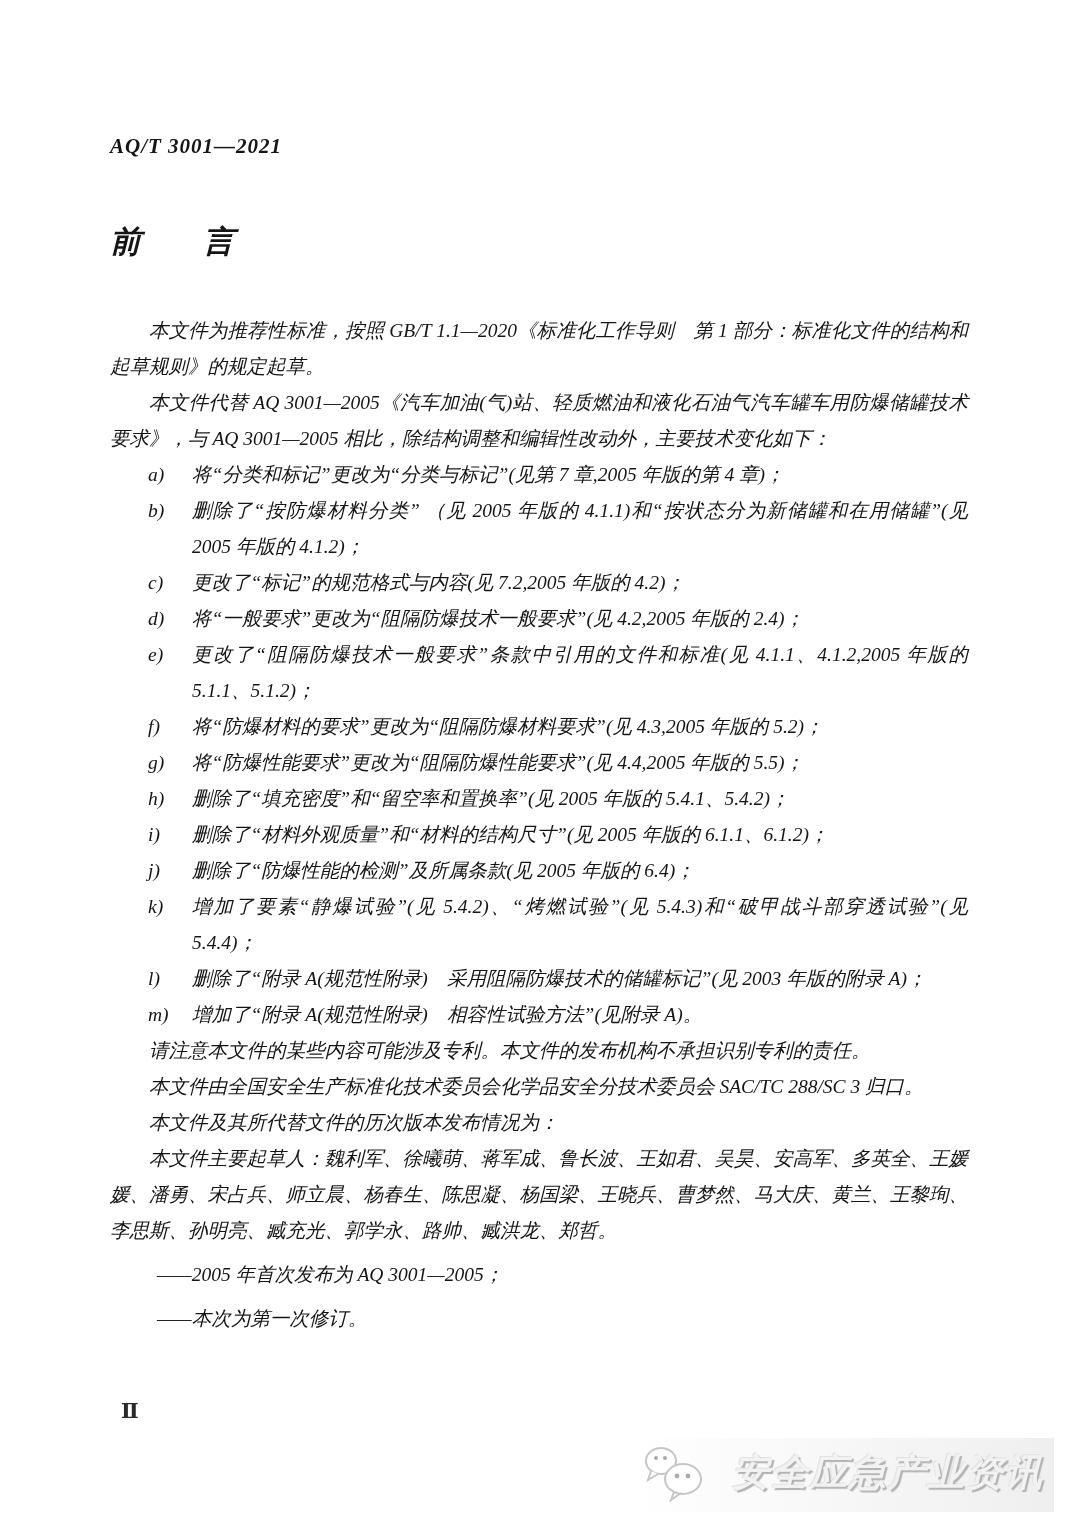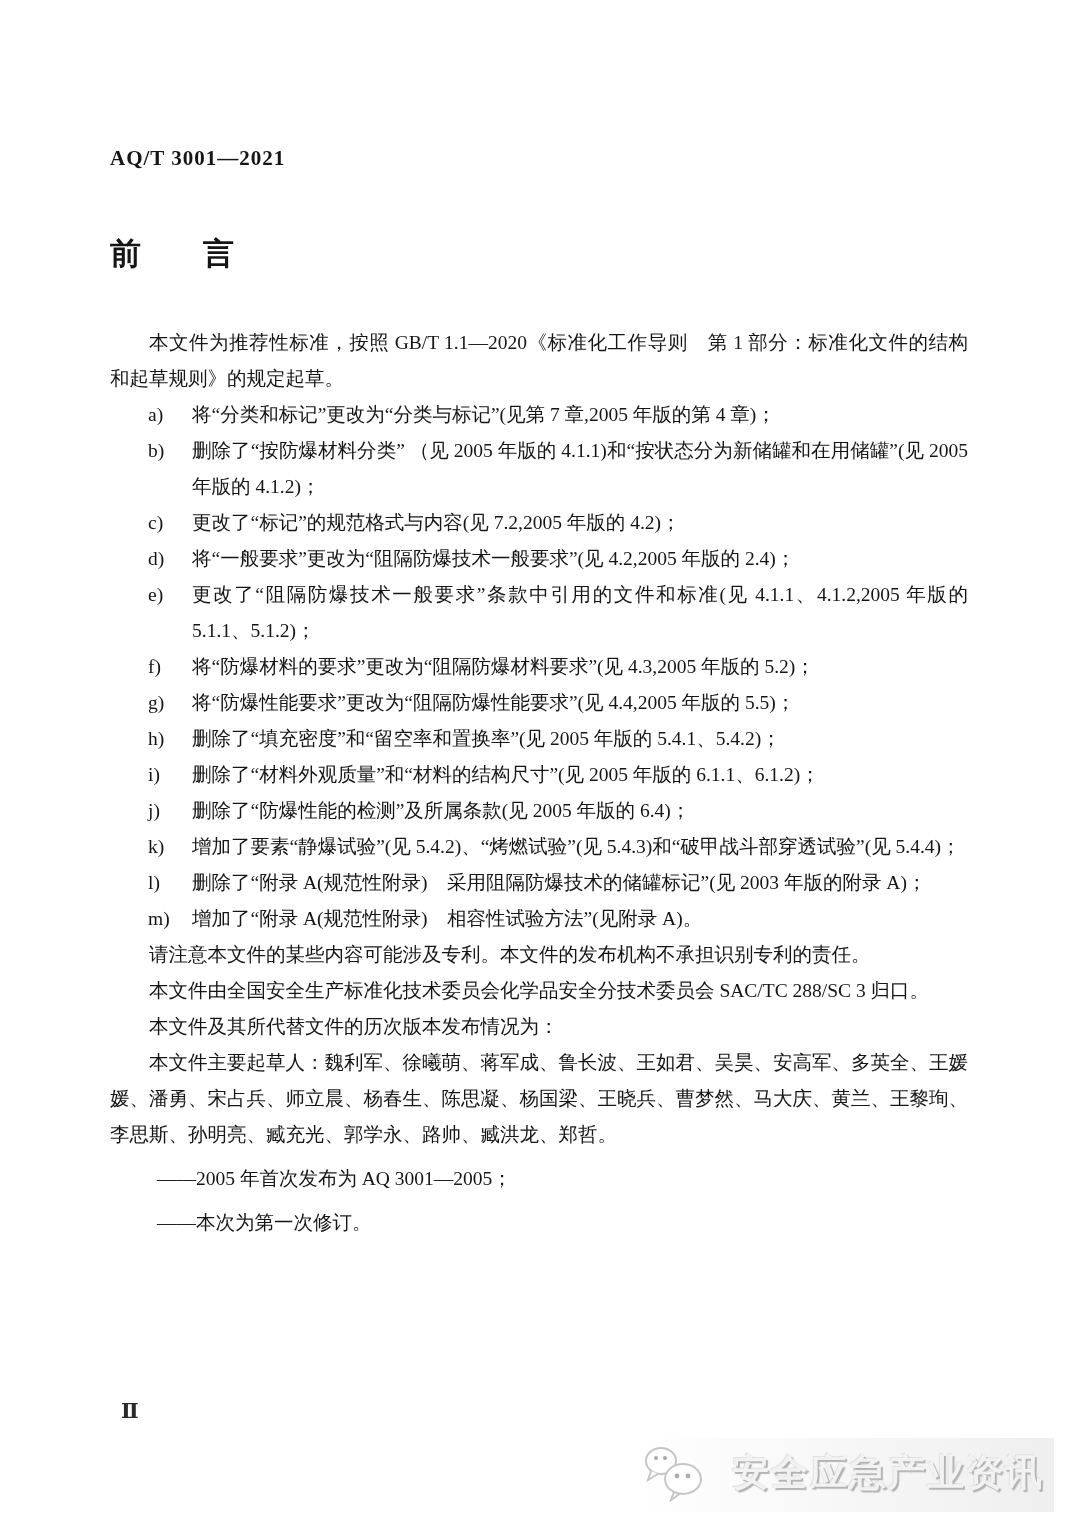--- a/index.html
+++ b/index.html
@@ -7,21 +7,21 @@
     position:relative;
     width:1080px;height:1528px;
     margin:0 auto;
     background:#ffffff;
     color:#151515;
     font-family:"Liberation Serif","DejaVu Serif",serif;
     overflow:hidden;
   }
   .content{
     position:absolute;
-    left:110px;right:112px;top:16px;
+    left:110px;right:112px;top:4px;font-style:italic;
   }
   .doc-number{
     margin-top:130px;
     font-size:21px;
     font-weight:bold;
     letter-spacing:1px;
   }
   .fore-title{
     margin:62px 0 50px 0;
     text-align:left;
@@ -64,20 +64,21 @@
     color:#2a2a2a;
   }
   .watermark{
     position:absolute;
     right:26px;bottom:16px;
     display:flex;
     align-items:center;
     gap:25px;
     background:linear-gradient(to right, rgba(245,245,245,0), rgba(236,236,236,0.85));
     padding:6px 10px 10px 6px;
+    font-style:italic;
   }
   .watermark .wm-text{
     font-family:"Liberation Sans","DejaVu Sans",sans-serif;
     font-size:37px;
     font-weight:bold;
     color:#f2f2f2;
     text-shadow:2px 2px 1px #b3b3b3, -1px -1px 0px #e2e2e2;
     letter-spacing:2px;
     white-space:nowrap;
   }
@@ -87,20 +88,21 @@
 <body>
 
 <div class="page">
   <div class="content">
 
     <div class="doc-number">AQ/T 3001—2021</div>
 
     <div class="fore-title">前　　言</div>
 
     <p class="para first">本文件为推荐性标准，按照 GB/T 1.1—2020《标准化工作导则　第 1 部分：标准化文件的结构和起草规则》的规定起草。</p>
+    <p class="para">本文件代替 AQ 3001—2005《汽车加油(气)站、轻质燃油和液化石油气汽车罐车用防爆储罐技术要求》，与 AQ 3001—2005 相比，除结构调整和编辑性改动外，主要技术变化如下：</p>
 
     <div class="changes">
       <div class="change-item">
         <span class="label">a)</span>
         <span class="text">将“分类和标记”更改为“分类与标记”(见第 7 章,2005 年版的第 4 章)；</span>
       </div>
       <div class="change-item">
         <span class="label">b)</span>
         <span class="text">删除了“按防爆材料分类” （见 2005 年版的 4.1.1)和“按状态分为新储罐和在用储罐”(见 2005 年版的 4.1.2)；</span>
       </div>

